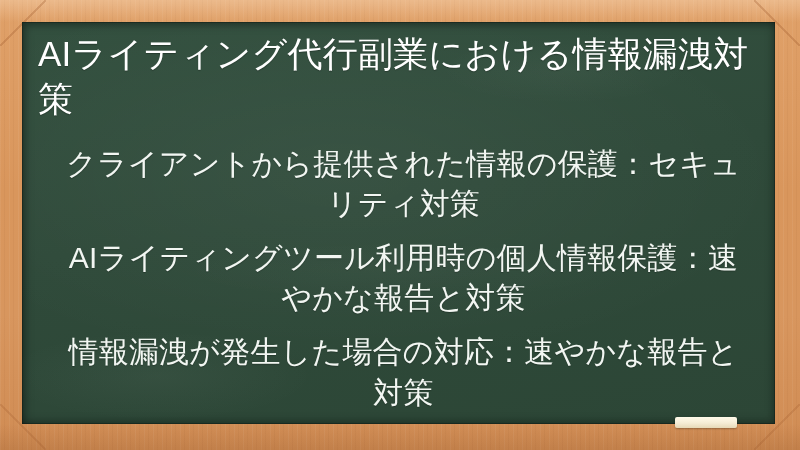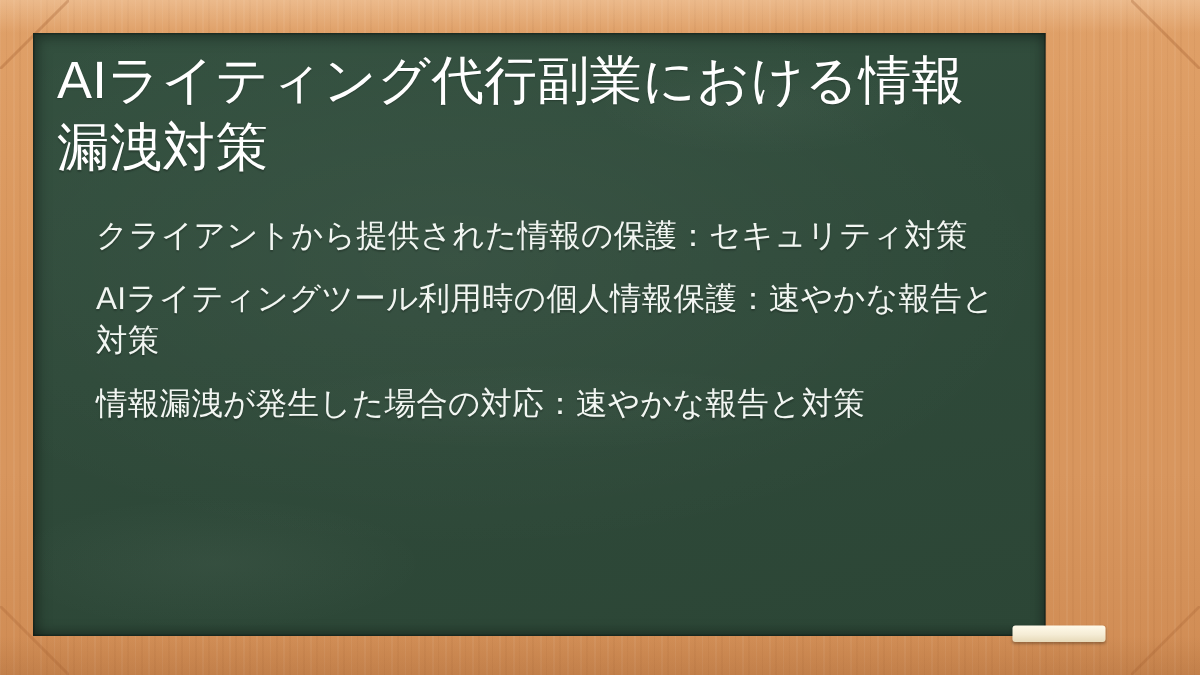--- a/index.html
+++ b/index.html
@@ -63,21 +63,21 @@
     position: absolute; left: 0; bottom: 0; width: 800px; height: 26px;
     background: linear-gradient(0deg, rgba(120,62,22,0.16) 0%, rgba(120,62,22,0.00) 100%);
     pointer-events: none;
   }
 
   
   .board {
     position: absolute;
     left: 22px;
     top: 22px;
-    width: 675px;
+    width: 753px;
     height: 402px;
     box-sizing: border-box;
     background:
       radial-gradient(ellipse 85% 70% at 42% 38%, rgba(255,255,255,0.045) 0%, rgba(255,255,255,0.00) 70%),
       linear-gradient(170deg, #33503f 0%, #2f4a3a 45%, #2c4636 100%);
     box-shadow:
       inset 0 0 0 1px rgba(0,0,0,0.22),
       inset 3px 3px 9px rgba(0,0,0,0.34),
       inset -2px -3px 8px rgba(0,0,0,0.26);
   }
@@ -116,26 +116,27 @@
   }
 
   
   .points {
     margin: 22px 0 0 0;
     padding: 0 14px 0 32px;
     list-style: none;
   }
   .point {
     color: #f2f6f2;
-    font-size: 21px;
+    font-size: 30px;
     line-height: 1.34;
     font-weight: 400;
     letter-spacing: 0.2px;
     margin: 0 0 14px 0;
     text-shadow: 0 1px 1px rgba(0,0,0,0.22);
+    text-align: center;
   }
   .point:last-child { margin-bottom: 0; }
 
   
   .chalk-stick {
     position: absolute;
     left: 675px;
     top: 417px;
     width: 62px;
     height: 11px;

